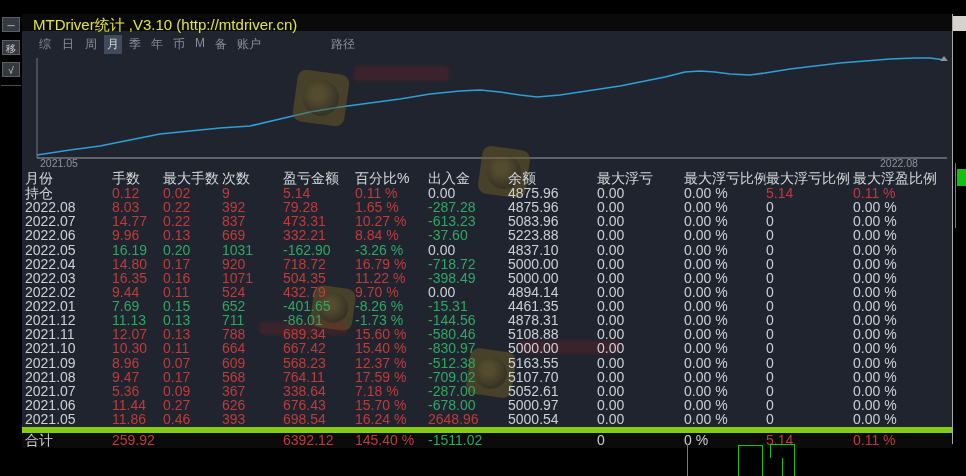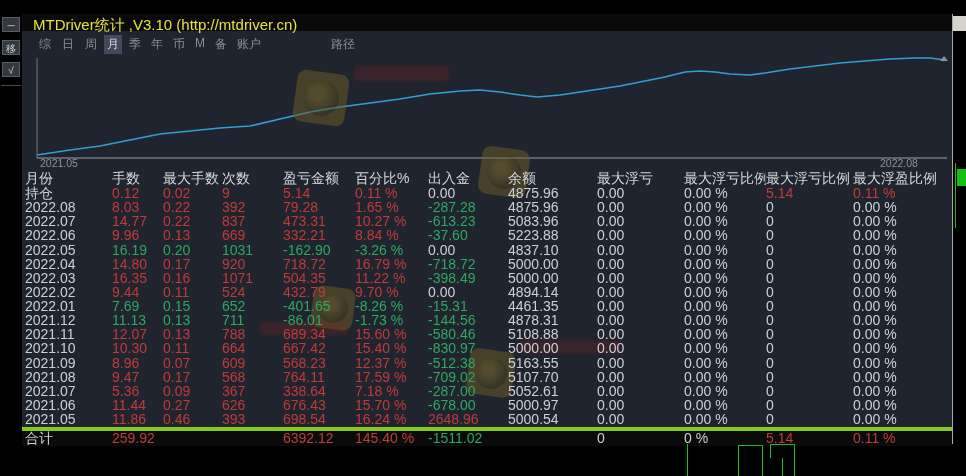--- a/index.html
+++ b/index.html
@@ -38,21 +38,21 @@
            border-radius:50%;background:radial-gradient(circle at 40% 40%,#8a7430 20%,#4d431c 70%);}
   .wm-red{position:absolute;background:rgba(150,30,30,.22);filter:blur(1px);border-radius:3px;}
   
   .tbl{position:absolute;left:3px;top:156px;right:2px;}
   .trow{display:grid;grid-template-columns:87px 51px 59px 61px 72px 73px 80px 89px 87px 82px 87px 1fr;
         height:14.13px;line-height:14.13px;font-size:14px;white-space:nowrap;}
   .trow.hdr{height:16px;line-height:16px;color:#d5d8dd;}
   .cell{overflow:hidden;}
   .c-w{color:#ccd0d6;} .c-r{color:#c13b3b;} .c-g{color:#2ea863;}
   .totalrow{position:absolute;left:0;top:413px;width:100%;height:15px;background:#0b0b0b;
-        border-top:4px solid #84cc16;}
+        border-top:6px solid #84cc16;}
   .totalrow .trow{padding-left:3px;height:15px;line-height:15px;}
   
   .green{position:absolute;}
   .gv{width:1px;background:#12c112;}
   .gbracket{border:1px solid #12c112;border-bottom:none;background:transparent;box-sizing:border-box;}
   .gfill{background:#12c112;}
 </style>
 </head>
 <body>
 

